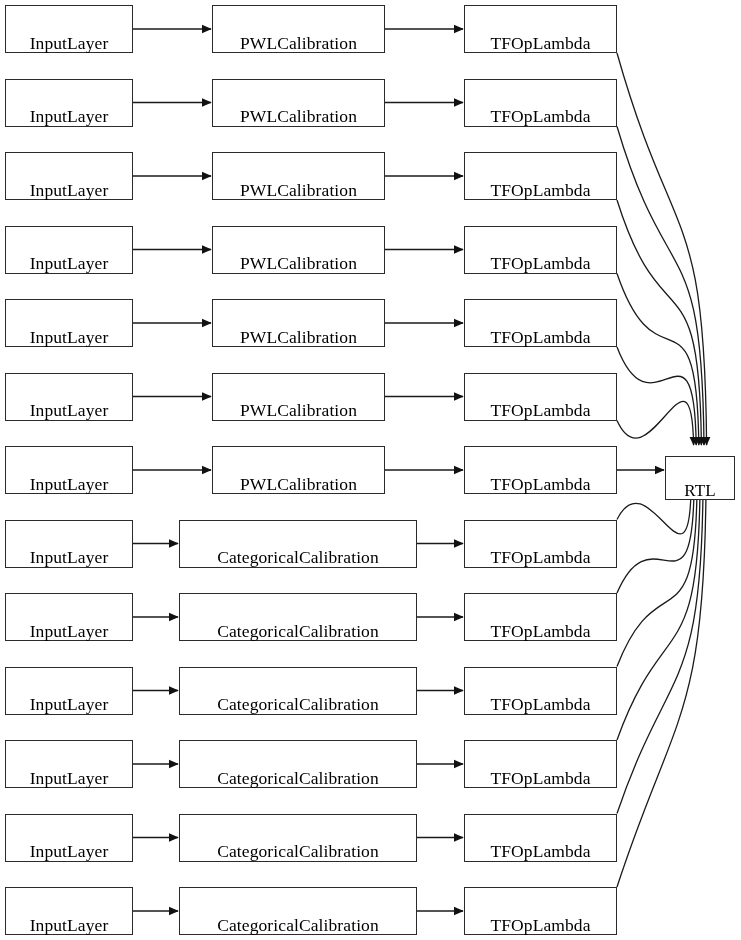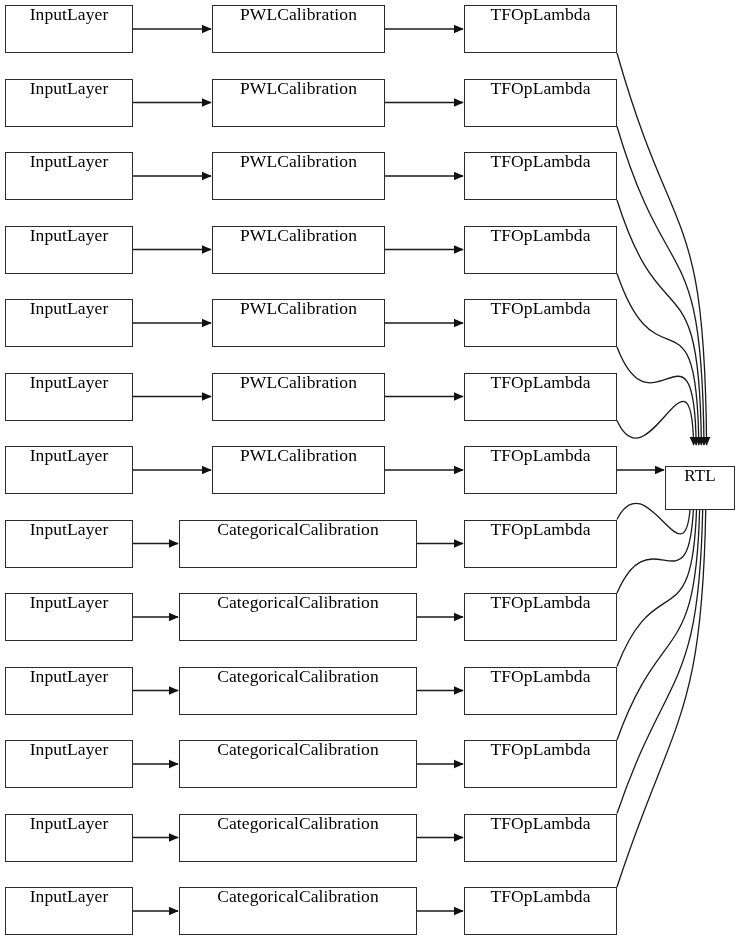--- a/index.html
+++ b/index.html
@@ -24,21 +24,21 @@
     width: 741px;
     height: 940px;
     pointer-events: none;
   }
   .node {
     position: absolute;
     box-sizing: border-box;
     border: 1.4px solid #2b2b2b;
     background: #ffffff;
     display: flex;
-    align-items: flex-start;
+    align-items: flex-end;
     justify-content: center;
     color: #000000;
     font-size: 17.5px;
     line-height: 1;
     white-space: nowrap;
     letter-spacing: 0.1px;
   }
   .node-label {
     display: block;
     padding: 0 2px;
@@ -214,18 +214,18 @@
       </div>
       <div class="node" style="left: 5px; top: 887px; width: 128px; height: 48px;">
         <span class="node-label">InputLayer</span>
       </div>
       <div class="node" style="left: 179px; top: 887px; width: 238px; height: 48px;">
         <span class="node-label">CategoricalCalibration</span>
       </div>
       <div class="node" style="left: 464px; top: 887px; width: 153px; height: 48px;">
         <span class="node-label">TFOpLambda</span>
       </div>
-      <div class="node node-rtl" style="left: 665px; top: 466px; width: 70px; height: 44px;">
+      <div class="node node-rtl" style="left: 665px; top: 456px; width: 70px; height: 44px;">
         <span class="node-label">RTL</span>
       </div>
     </div>
 
 </div>
 
 </body></html>

